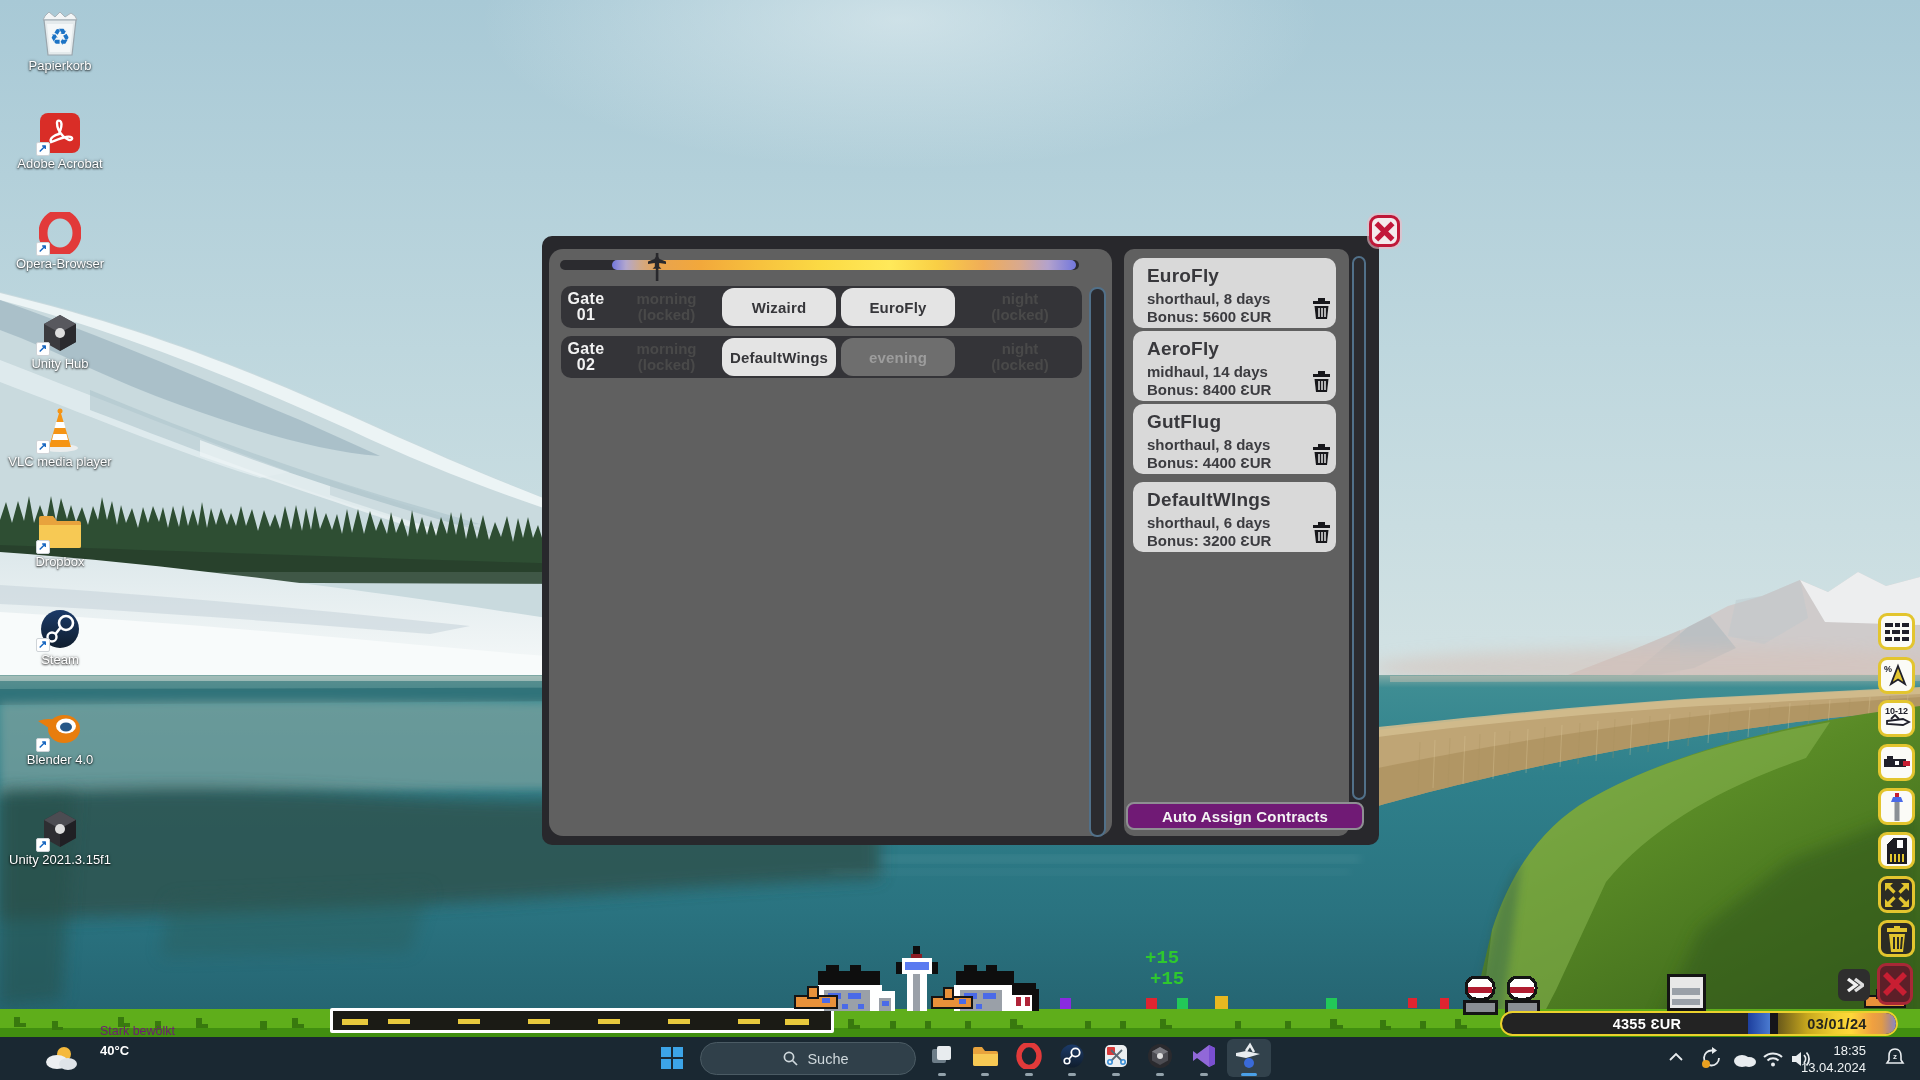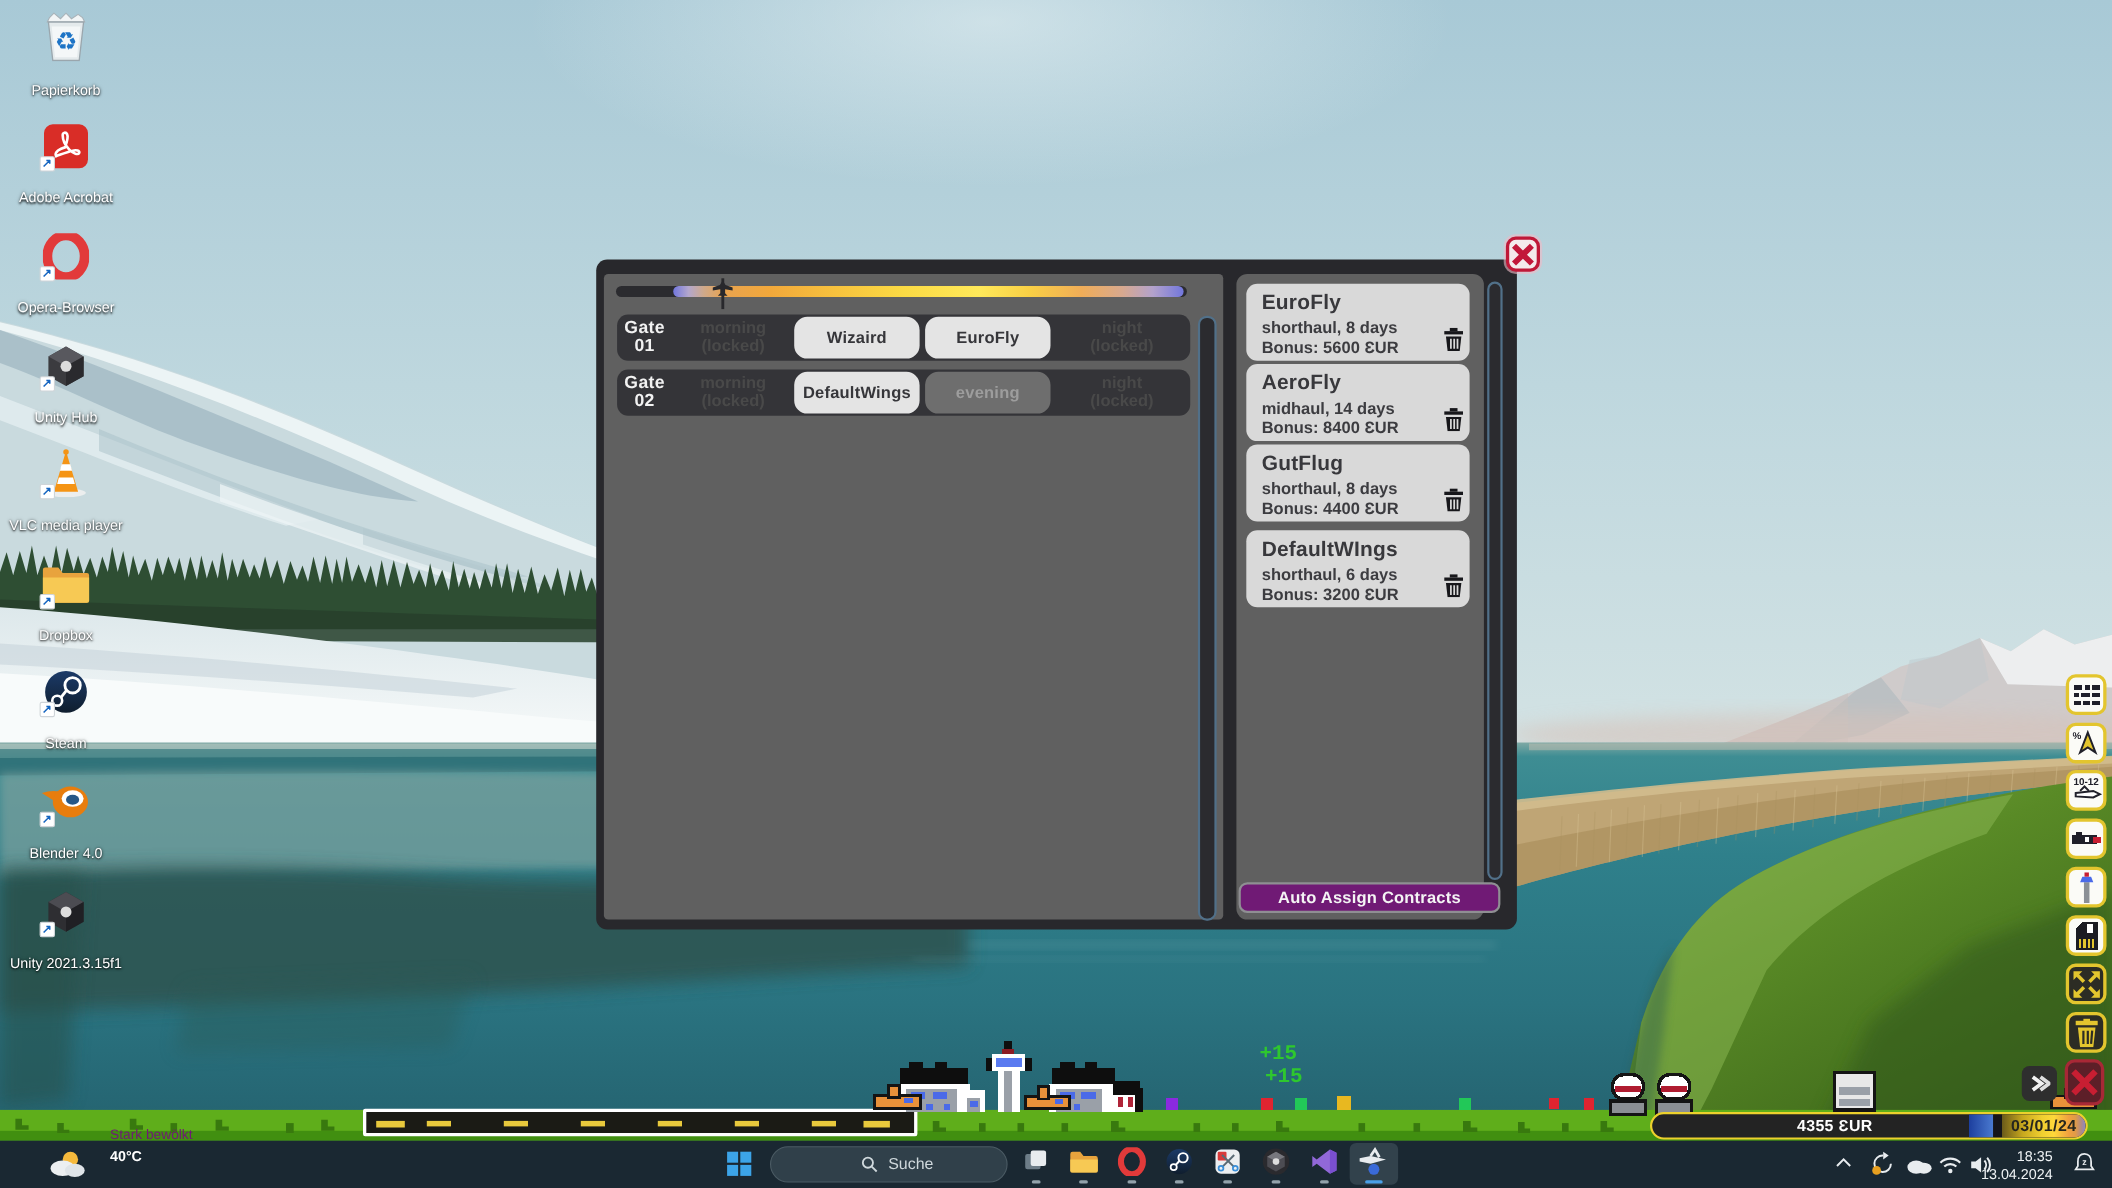--- a/index.html
+++ b/index.html
@@ -3,27 +3,27 @@
 <meta charset="utf-8">
 <style>
   * { margin:0; padding:0; box-sizing:border-box; }
   html,body { width:1920px; height:1080px; overflow:hidden; background:#bcd6de; font-family:"Liberation Sans", sans-serif; }
   #stage { position:relative; width:1920px; height:1080px; }
   .abs { position:absolute; }
 
   
   .dicon { position:absolute; width:120px; text-align:center; left:0; }
   .dicon .ic { height:44px; display:flex; align-items:flex-end; justify-content:center; position:relative; }
-  .dicon .lbl { margin-top:19px; font-size:13px; color:#fff; text-shadow:0 1px 2px rgba(0,0,0,.85), 0 0 3px rgba(0,0,0,.5); line-height:14px;}
+  .dicon .lbl { margin-top:3px; font-size:13px; color:#fff; text-shadow:0 1px 2px rgba(0,0,0,.85), 0 0 3px rgba(0,0,0,.5); line-height:14px;}
   .sc { position:absolute; width:14px; height:14px; background:#fff; border:1px solid #cfd4d8; border-radius:2px; left:36px; bottom:-2px; }
   .sc:after { content:"\2197"; position:absolute; left:1px; top:-1px; font-size:11px; color:#1565c0; font-weight:bold;}
 
   
   #gwin { left:542px; top:236px; width:837px; height:609px; background:#28282c; border-radius:10px; }
-  #lpanel { left:7px; top:13px; width:563px; height:587px; background:#606060; border-radius:4px; }
+  #lpanel { left:7px; top:13px; width:563px; height:587px; background:#606060; border-radius:14px; }
   #rpanel { left:582px; top:13px; width:242px; height:587px; }
   #rpanelbg { position:absolute; left:0; top:0; width:225px; height:587px; background:#606060; border-radius:10px; }
   .grow { position:absolute; left:12px; width:521px; height:42px; background:#343438; border-radius:10px; display:flex; align-items:center; }
   .gatelab { width:50px; text-align:center; color:#f2f2f2; font-weight:bold; font-size:16px; line-height:16px; letter-spacing:.3px;}
   .locked { width:111px; text-align:center; color:#494949; font-weight:bold; font-size:15px; line-height:16px; }
   .airbtn { width:114px; height:38px; margin-right:5px; background:#e4e4e4; border-radius:12px; color:#36363a; font-weight:bold; font-size:15px; display:flex; align-items:center; justify-content:center; letter-spacing:.2px;}
   .greybtn { background:#6e6e6e; color:#9d9d9d; }
   .card { position:absolute; left:9px; width:203px; height:70px; background:#d9d9d9; border-radius:10px; color:#38383c; padding:7px 10px 0 14px;}
   .card .t1 { font-size:19px; font-weight:bold; letter-spacing:.2px;}
   .card .t2 { font-size:15px; font-weight:bold; margin-top:3px; color:#3c3c40;}
@@ -414,21 +414,21 @@
 
   <rect x="648" y="63" width="9" height="10" fill="#e02430"></rect>
 
   <g transform="translate(1105,55)">
     <rect x="0" y="6" width="40" height="11" fill="#e8913a" stroke="#141414" stroke-width="2"></rect>
     <rect x="12" y="0" width="9" height="8" fill="#e8913a" stroke="#141414" stroke-width="2"></rect>
   </g>
 </svg>
 
 <div class="abs" id="eurobar">
-  <div style="width:288px;height:100%;display:flex;align-items:center;justify-content:center;color:#fff;font-weight:bold;font-size:14.5px;letter-spacing:.3px;padding-left:44px;">4355 ƐUR</div>
+  <div style="width:246px;height:100%;display:flex;align-items:center;justify-content:center;color:#fff;font-weight:bold;font-size:14.5px;letter-spacing:.3px;padding-left:44px;">4355 ƐUR</div>
   <div style="width:22px;height:100%;background:linear-gradient(90deg,#1d3f9e,#4a7ad0);"></div>
   <div style="width:8px;height:100%;background:#15151a;"></div>
   <div style="flex:1;height:100%;background:linear-gradient(90deg,#6a5a1a 0%,#c8a81e 25%,#f0cf30 48%,#ffd83a 62%,#f0a040 80%,#e09a48 88%,#b08a88 95%,#8888c8 100%);display:flex;align-items:center;justify-content:center;color:#26261e;font-weight:bold;font-size:14.5px;letter-spacing:.4px;">03/01/24</div>
 </div>
 
 <div class="abs" style="left:1838px;top:969px;width:32px;height:32px;background:#2e2e2e;border-radius:7px;display:flex;align-items:center;justify-content:center;">
   <svg width="20" height="18" viewBox="0 0 20 18">
         <path d="M4,3 L12,9 L4,15" fill="none" stroke="#f2f2f2" stroke-width="3.4"></path>
         <path d="M11,3 L19,9 L11,15" fill="none" stroke="#f2f2f2" stroke-width="3.4" opacity=".9"></path>
       </svg>

